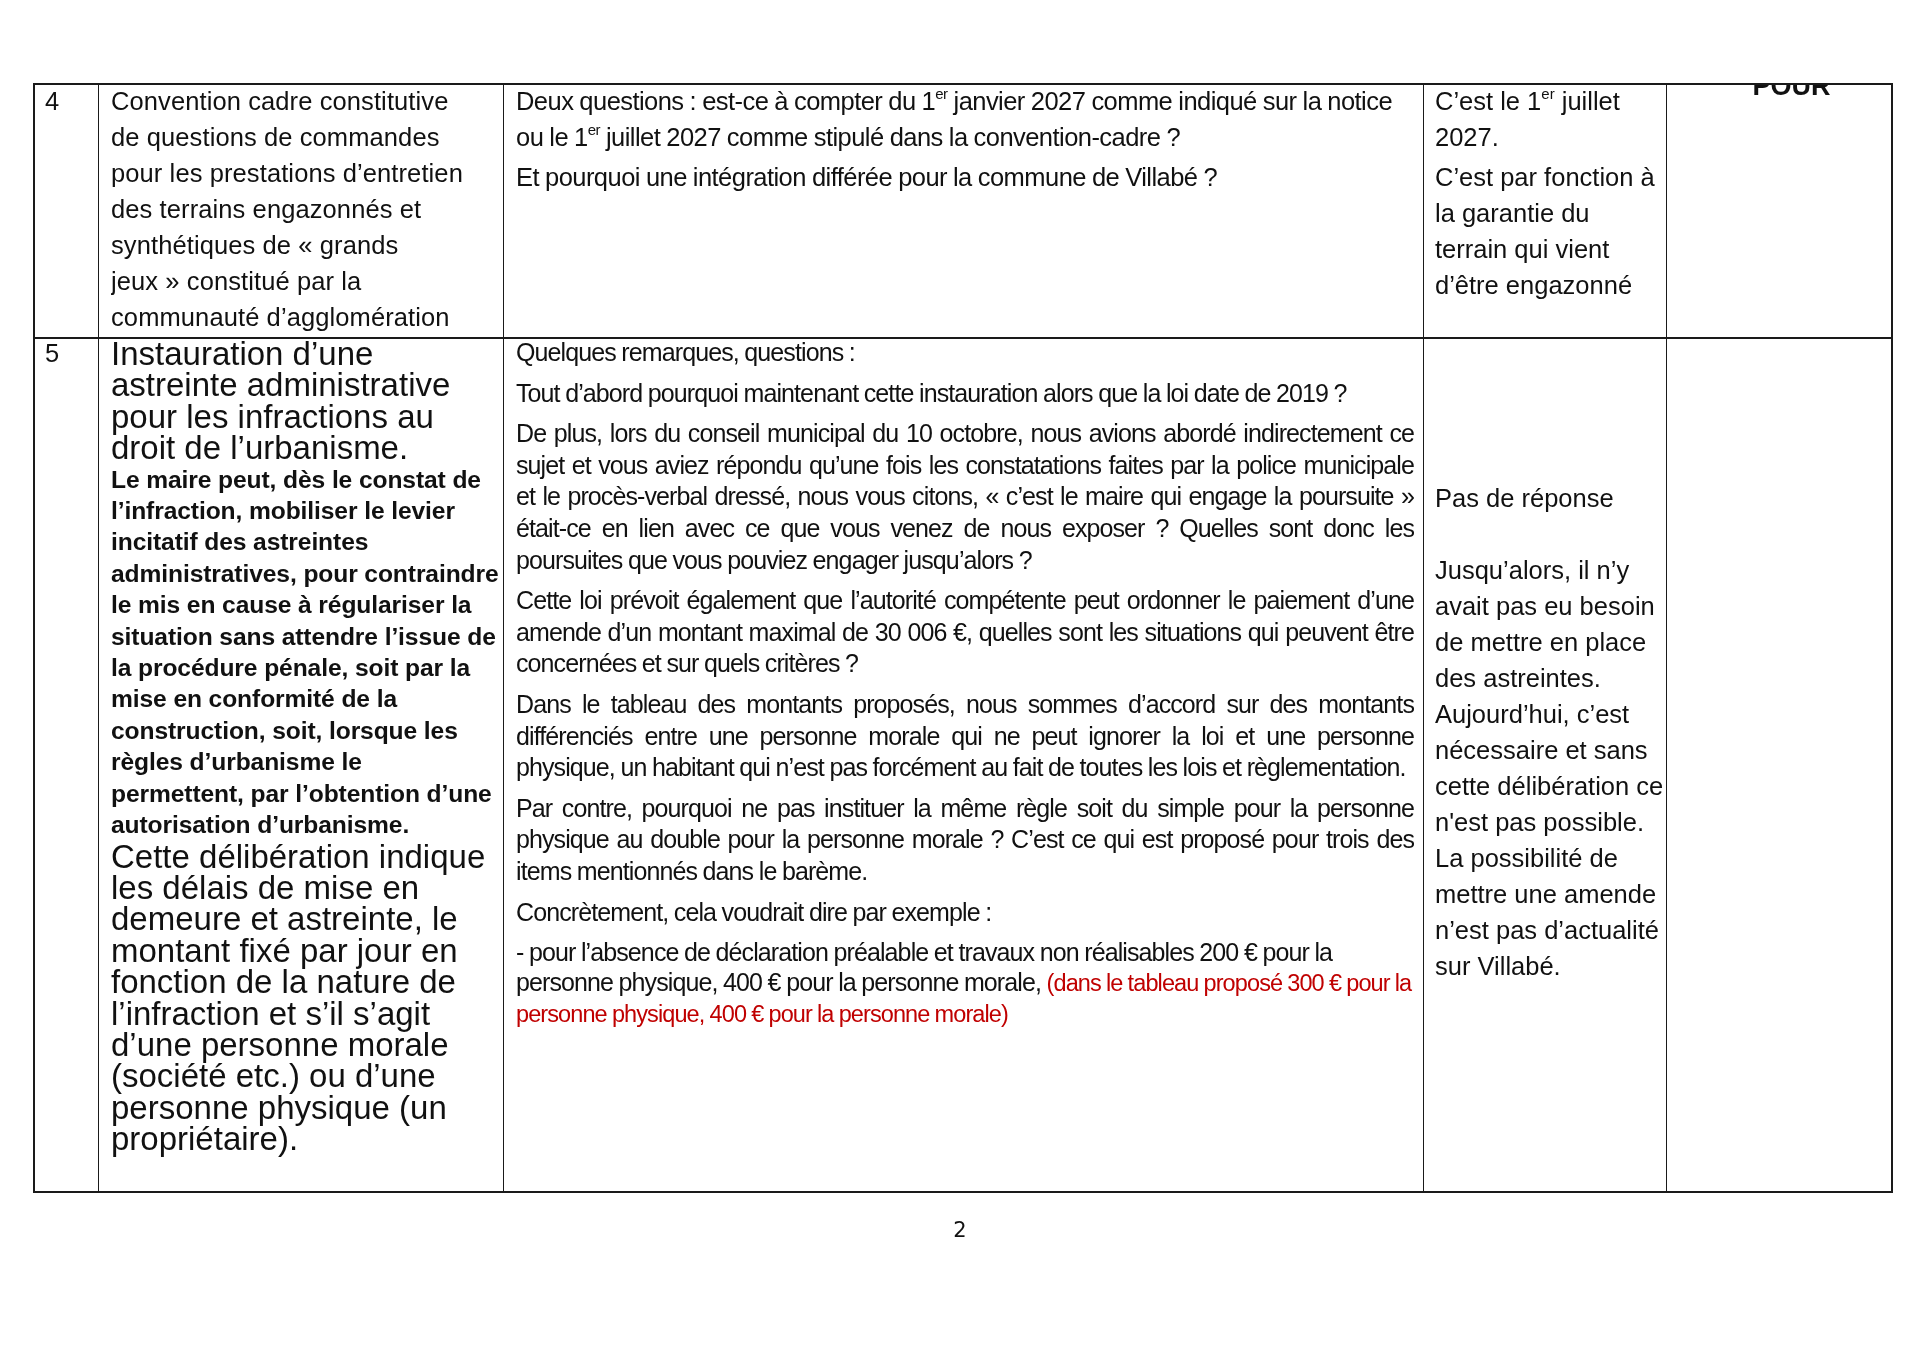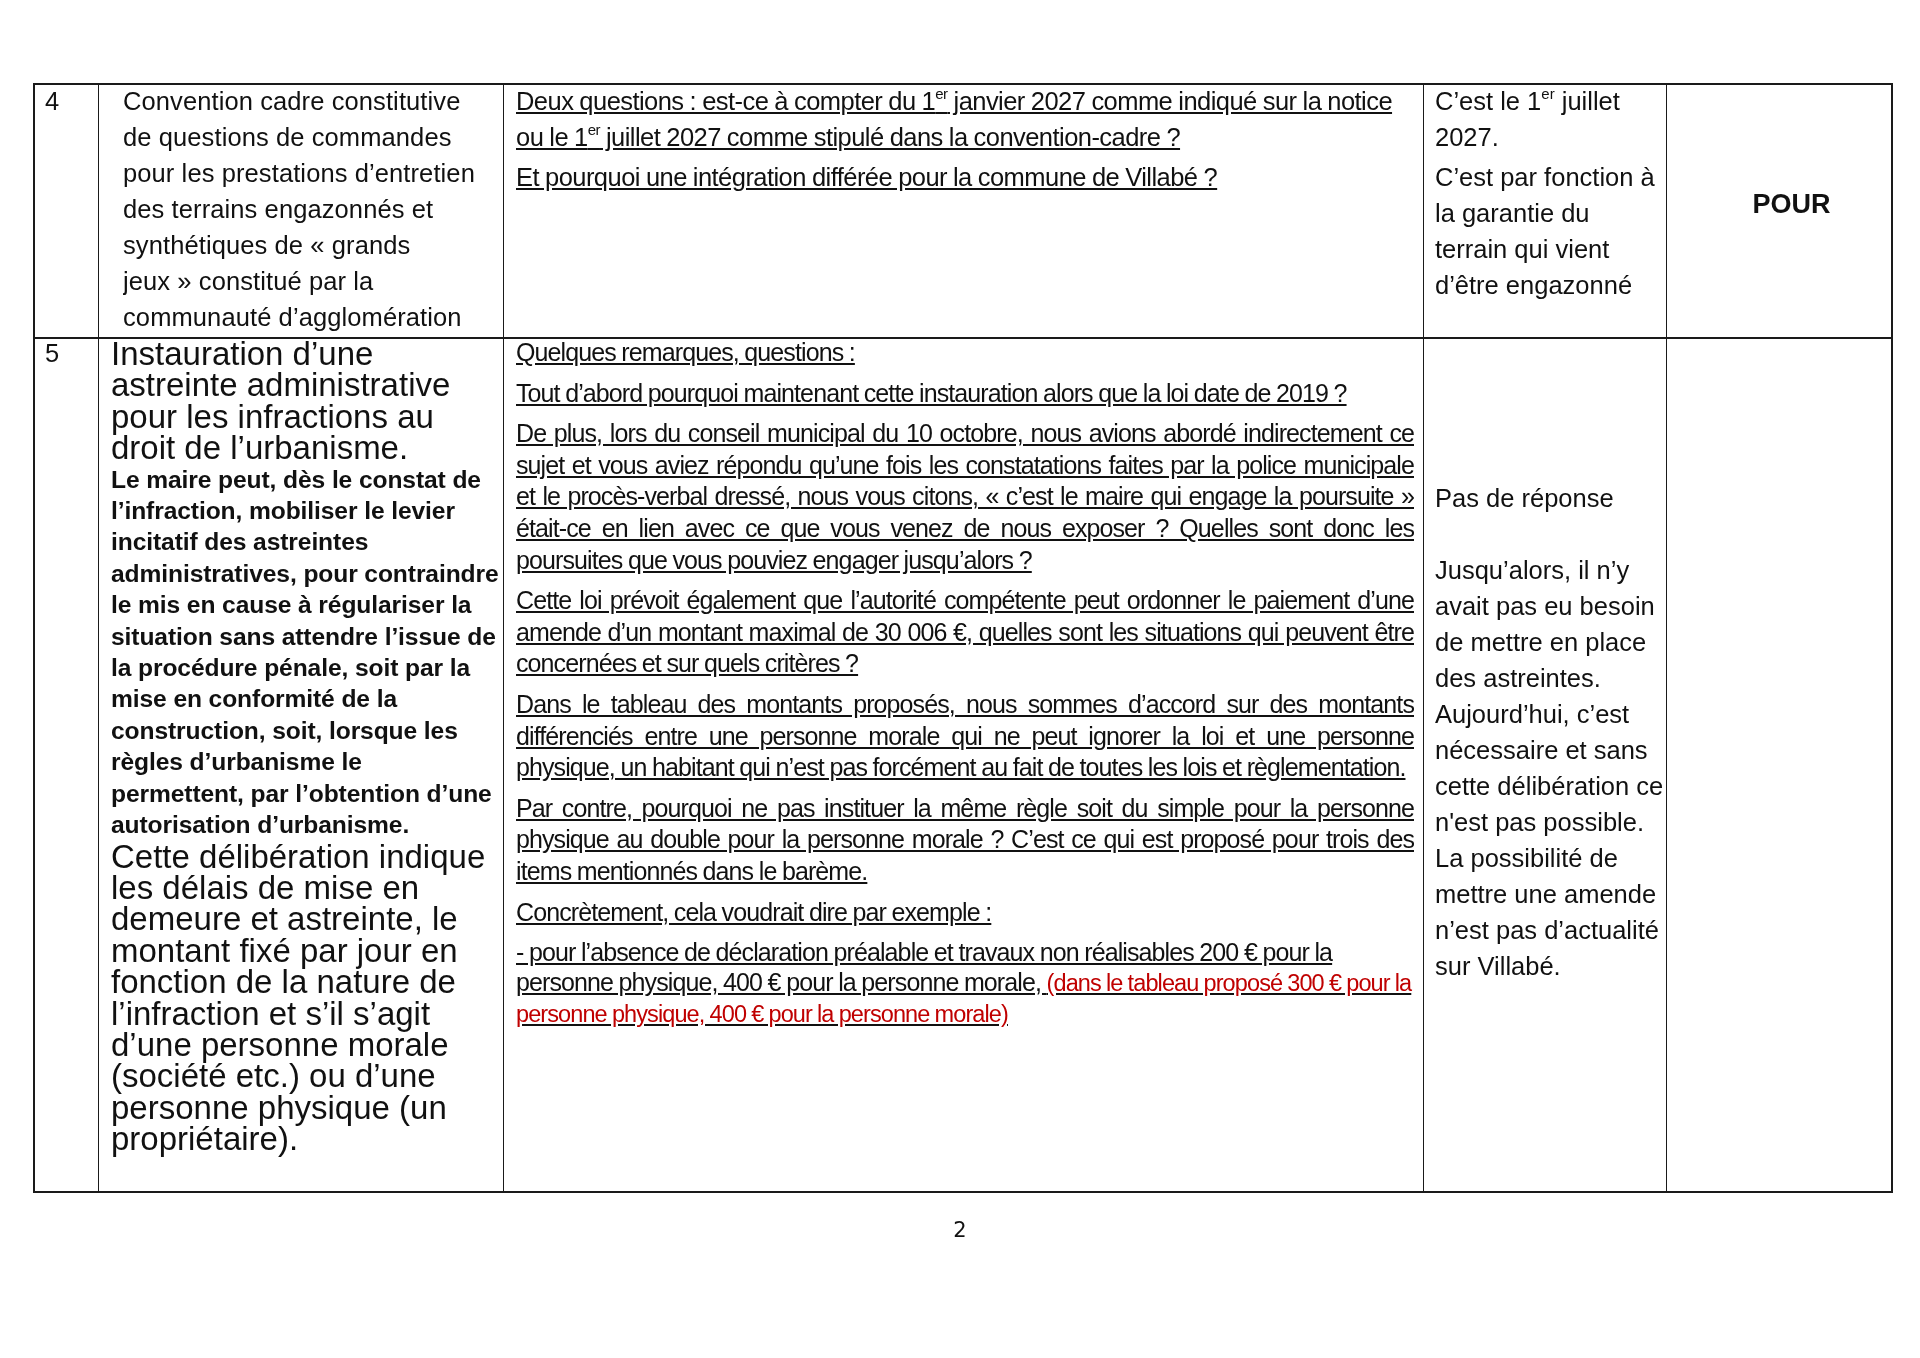--- a/index.html
+++ b/index.html
@@ -6,21 +6,21 @@
   body { width: 1920px; height: 1358px; position: relative; overflow: hidden;
          font-family: "Liberation Sans", sans-serif; color: #111111; }
   .page { position: absolute; left: 0; top: 0; width: 1920px; height: 1358px; background: #fff; }
   .tbl { position: absolute; left: 33px; top: 83px; width: 1860px; height: 1110px;
          border: 2px solid #1a1a1a; box-sizing: border-box; }
   .vline { position: absolute; top: 0; bottom: 0; width: 0; border-left: 1.5px solid #1a1a1a; }
   .hline { position: absolute; left: 0; right: 0; height: 0; border-top: 2px solid #1a1a1a; }
   .cell { position: absolute; box-sizing: border-box; overflow: hidden; }
   .txt { font-size: 25.5px; line-height: 36px; margin: 0; }
   .txt5 { font-size: 33px; line-height: 31.4px; margin: 0; }
-  .narrow { font-family: "Liberation Sans Narrow", "Liberation Sans", sans-serif; text-decoration: underline; }
+  .narrow { font-family: "Liberation Sans Narrow", "Liberation Sans", sans-serif; }
   .mid { font-size: 25px; line-height: 31.6px; margin: 0 0 9px 0; text-align: justify;
          letter-spacing: -0.9px; word-spacing: -0.5px; transform-origin: left top; }
   .bold { font-weight: bold; }
   .red { color: #c00000; }
   sup { font-size: 15px; line-height: 0; vertical-align: 11px; }
   .num { font-size: 25.5px; }
   .vote { font-weight: bold; font-size: 27px; text-align: center; }
   .pagenum { position: absolute; left: 0; width: 1920px; top: 1218px; text-align: center;
              font-family: "DejaVu Sans", sans-serif; font-size: 21px; color: #111; }
 </style>
@@ -33,40 +33,40 @@
     <div class="vline" style="left:63px"></div>
     <div class="vline" style="left:468px"></div>
     <div class="vline" style="left:1388px"></div>
     <div class="vline" style="left:1631px"></div>
 
     <div class="hline" style="top:252px"></div>
 
     <div class="cell" style="left:10px; top:0px; width:50px; height:252px;">
       <p class="txt num" style="margin-top:-2px">4</p>
     </div>
-    <div class="cell" style="left:88px; top:0px; width:392px; height:304px;">
+    <div class="cell" style="left:76px; top:0px; width:392px; height:304px;">
       <p class="txt" style="margin-top:-2px; letter-spacing:0.1px">
         <span>Convention cadre constitutive</span><br>
         <span>de questions de commandes</span><br>
         <span>pour les prestations d’entretien</span><br>
         <span>des terrains engazonnés et</span><br>
         <span>synthétiques de « grands</span><br>
         <span>jeux » constitué par la</span><br>
         <span>communauté d’agglomération</span>
       </p>
     </div>
     <div class="cell" style="left:481px; top:0px; width:900px; height:252px;">
       <p class="txt narrow" style="margin-top:-2px; font-size:25.5px; letter-spacing:-0.55px; word-spacing:-0.5px;"><span>Deux questions : est-ce à compter du 1</span><sup>er</sup><span> janvier 2027 comme indiqué sur la notice ou le 1</span><sup>er</sup><span> juillet 2027 comme stipulé dans la convention-cadre ?</span></p>
       <p class="txt narrow" style="margin-top:4px; font-size:25.5px; letter-spacing:-0.55px; word-spacing:-0.5px;">Et pourquoi une intégration différée pour la commune de Villabé ?</p>
     </div>
     <div class="cell" style="left:1400px; top:0px; width:230px; height:252px;">
       <p class="txt" style="margin-top:-2px"><span>C’est le 1</span><sup>er</sup><span> juillet 2027.</span></p>
       <p class="txt" style="margin-top:4px">C’est par fonction à la garantie du terrain qui vient d’être engazonné</p>
     </div>
-    <div class="cell" style="left:1633px; top:0px; width:247px; height:252px; display:flex; align-items:center; justify-content:center;">
+    <div class="cell" style="left:1633px; top:0px; width:247px; height:252px; display:flex; align-items:flex-start; justify-content:center;">
       <span class="vote" style="margin-top:-14px">POUR</span>
     </div>
 
     <div class="cell" style="left:10px; top:254px; width:50px; height:854px;">
       <p class="txt num" style="margin-top:-4px">5</p>
     </div>
     <div class="cell" style="left:76px; top:254px; width:390px; height:854px;">
       <p class="txt5" style="margin-top:-1px">Instauration d’une astreinte administrative pour les infractions au droit de l’urbanisme.</p>
       <p class="txt5 bold" style="font-size:24.6px; letter-spacing:-0.1px">Le maire peut, dès le constat de l’infraction, mobiliser le levier incitatif des astreintes administratives, pour contraindre le mis en cause à régulariser la situation sans attendre l’issue de la procédure pénale, soit par la mise en conformité de la construction, soit, lorsque les règles d’urbanisme le permettent, par l’obtention d’une autorisation d’urbanisme.</p>
       <p class="txt5">Cette délibération indique les délais de mise en demeure et astreinte, le montant fixé par jour en fonction de la nature de l’infraction et s’il s’agit d’une personne morale (société etc.) ou d’une personne physique (un propriétaire).</p>

